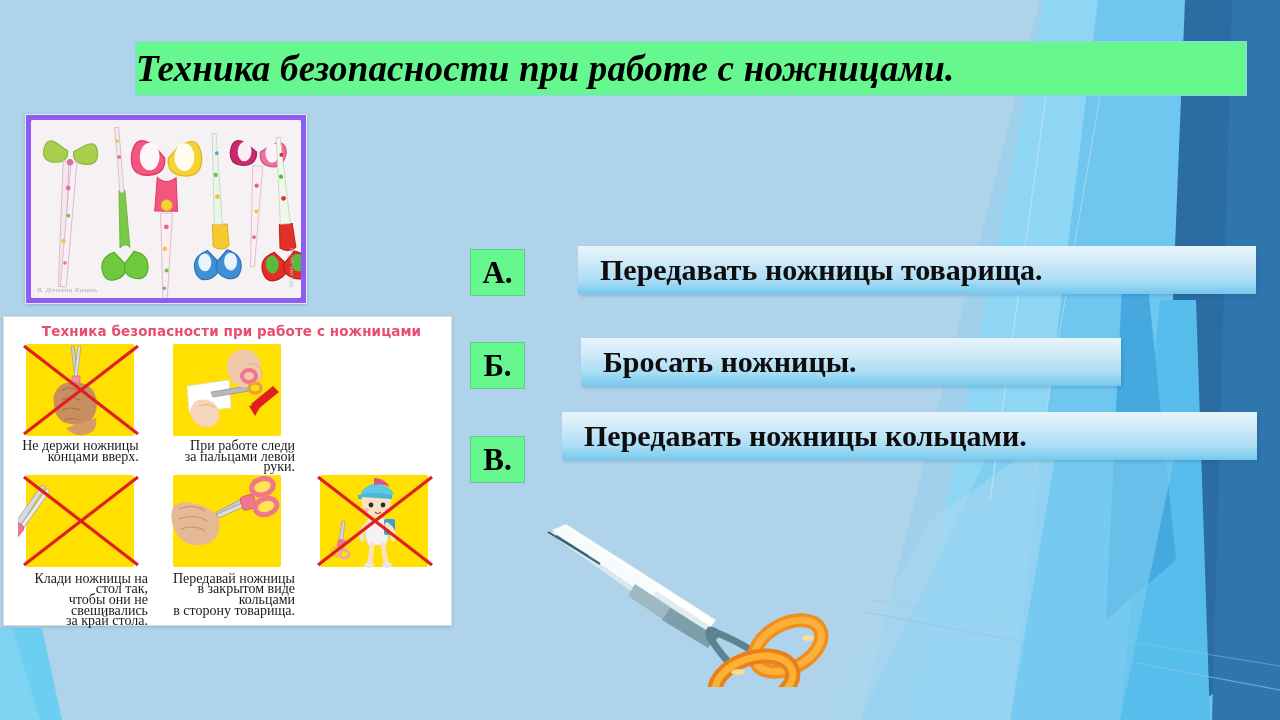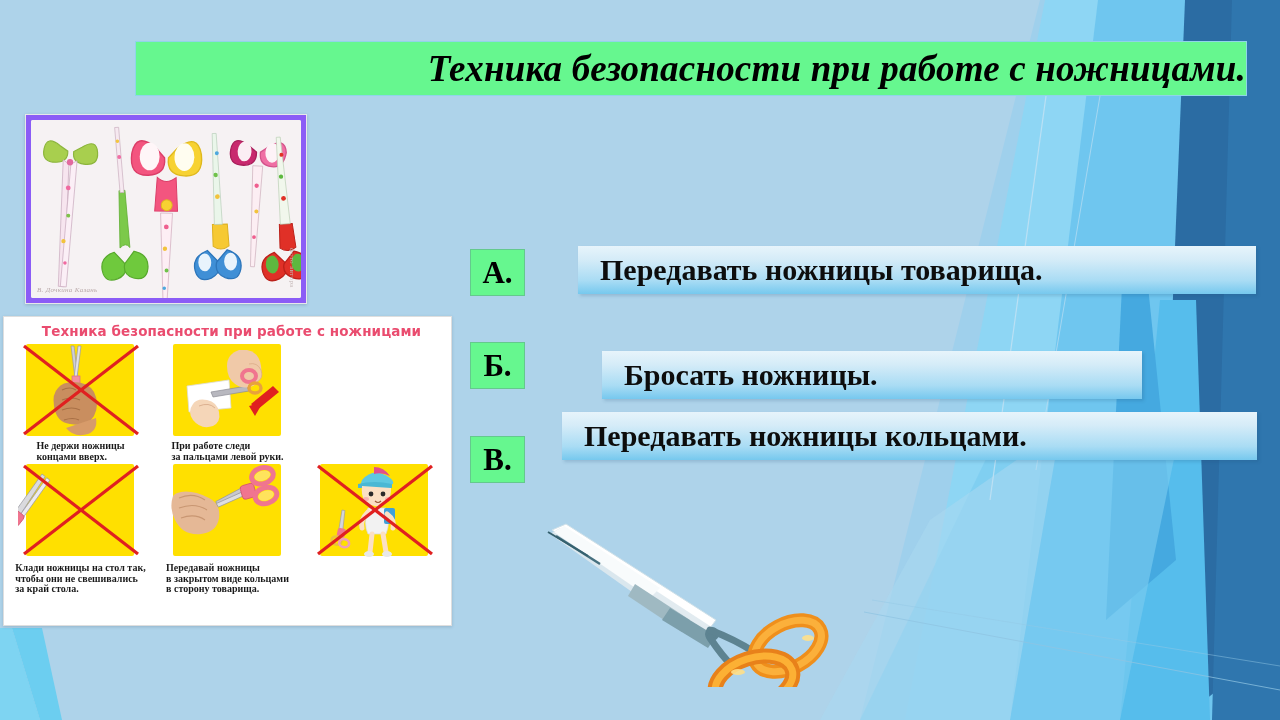--- a/index.html
+++ b/index.html
@@ -12,21 +12,21 @@
   #slide{position:relative;width:1280px;height:720px;overflow:hidden;background:#aed3ea;}
 
   
   .bg-layer{position:absolute;inset:0;overflow:hidden;}
   .bg-svg{position:absolute;top:0;left:0;width:1280px;height:720px;display:block;}
 
   
   #title-box{
     position:absolute;left:135px;top:41px;width:1112px;height:55px;
     background:#66f78f;border:1px solid #8fd5e8;
-    display:flex;align-items:center;justify-content:flex-end;
+    display:flex;align-items:center;justify-content:flex-start;
     box-sizing:border-box;
   }
   #title-text{
     font-family:"Liberation Serif", serif;
     font-weight:bold;font-style:italic;
     font-size:37px;line-height:1;color:#000;
     white-space:nowrap;letter-spacing:.2px;
   }
 
   
@@ -63,22 +63,22 @@
   .poster-grid{display:grid;grid-template-columns:1fr 1fr 1fr;padding:0 5px;gap:0 4px;}
   .poster-cell{display:flex;flex-direction:column;align-items:center;}
   .tile-wrap{position:relative;width:126px;height:98px;}
   .tile{
     position:absolute;left:8px;top:2px;width:108px;height:92px;
     background:#ffe000;border-radius:2px;
   }
   .tile-art{position:absolute;left:0;top:0;width:126px;height:98px;}
   .caption{
     font-family:"Liberation Serif", serif;
-    font-size:10px;line-height:10.6px;color:#1a1a1a;
-    text-align:left;font-weight:bold;margin-top:1px;
+    font-size:14px;line-height:10.6px;color:#1a1a1a;
+    text-align:right;font-weight:normal;margin-top:1px;
     max-width:135px;
   }
   .row2 .tile-wrap{height:100px;}
 
   
   .letter-box{
     position:absolute;width:55px;height:47px;
     background:#66f78f;border:1px solid #64c98d;
     display:flex;align-items:center;justify-content:center;
     box-sizing:border-box;
@@ -97,21 +97,21 @@
     background:linear-gradient(to bottom,#e7f4fb 0%,#d5ecf8 28%,#a9dcf4 72%,#76c8ee 100%);
     display:flex;align-items:center;
     box-shadow:2px 2px 3px rgba(30,70,110,.18);
   }
   .option-bar .opt-text{
     font-family:"Liberation Serif", serif;
     font-weight:bold;font-size:30px;color:#0d0d0d;
     white-space:nowrap;padding-left:22px;line-height:1;
   }
   #option-a{left:578px;top:246px;width:678px;}
-  #option-b{left:602px;top:338px;width:540px;margin-top:13px;}
+  #option-b{left:581px;top:338px;width:540px;}
   #option-c{left:562px;top:412px;width:695px;}
 
   
   #clip-scissors{position:absolute;left:540px;top:512px;width:320px;height:175px;}
 </style>
 </head>
 <body>
 
 <div id="slide">
 

